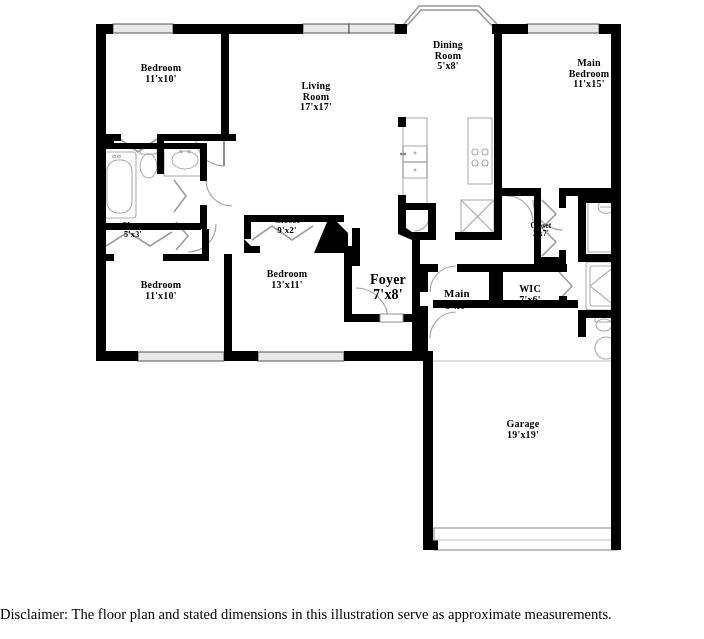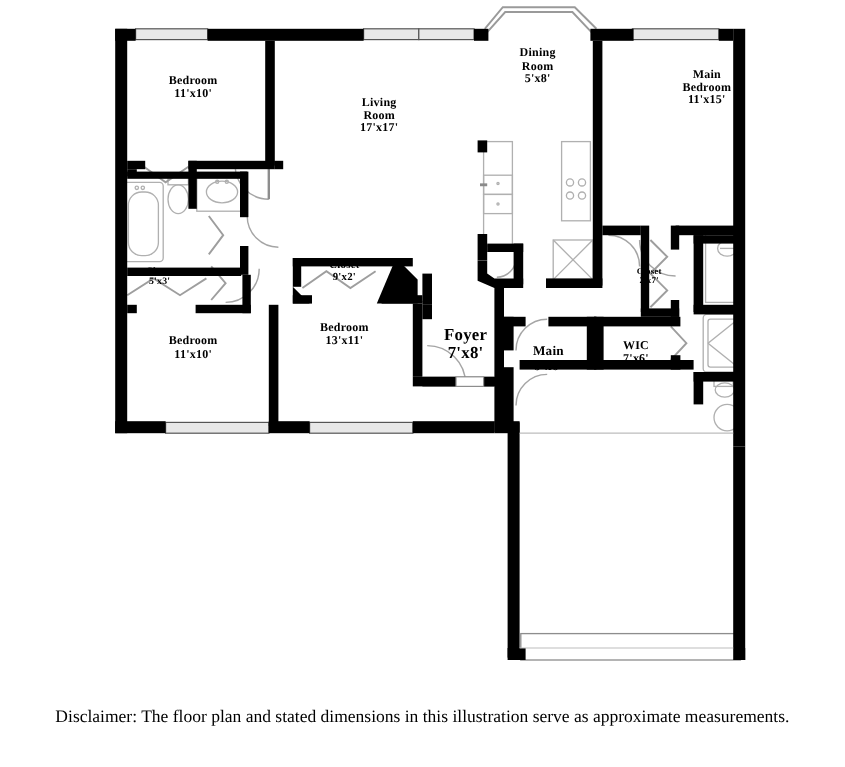--- a/index.html
+++ b/index.html
@@ -18,21 +18,21 @@
        font-family:"Liberation Serif","DejaVu Serif",serif;
        white-space:nowrap;pointer-events:none;}
   .lbl .nm{display:block;}
   .lbl .dm{display:block;}
   .lbl.big{font-size:10px;text-align:center;}
   .lbl.mid{font-size:14px;}
   .lbl.sml{font-size:8.2px;}
 
   
   #disclaimer{position:absolute;left:0;top:566px;width:704px;height:73px;
-      display:flex;flex-direction:column;align-items:center;
+      display:flex;align-items:center;
       justify-content:flex-start;padding-top:23px;box-sizing:border-box;}
   #disclaimer .line{font-size:14.6px;line-height:1.28;text-align:center;
       font-family:"Liberation Serif","DejaVu Serif",serif;
       color:#000;white-space:nowrap;}
 </style>
 </head>
 <body>
 
 <div id="page">
 
@@ -330,18 +330,22 @@
   <div class="lbl mid" style="left:429px;top:288px;width:56px;font-size:11px;">
     <span class="nm">Main</span>
     <span class="dm">9'x6'</span>
   </div>
 
   <div class="lbl big" style="left:497px;top:284px;width:66px;font-family:Liberation Serif, serif;">
     <span class="nm">WIC</span>
     <span class="dm">7'x6'</span>
   </div>
 
+  <div class="lbl big" style="left:472px;top:419px;width:102px;">
+    <span class="nm">Garage</span>
+    <span class="dm">19'x19'</span>
+  </div>
 
   <div id="disclaimer">
     <div class="line">Disclaimer: The floor plan and stated dimensions in this illustration serve as approximate measurements.</div>
   </div>
 
 </div>
 
 </body></html>

